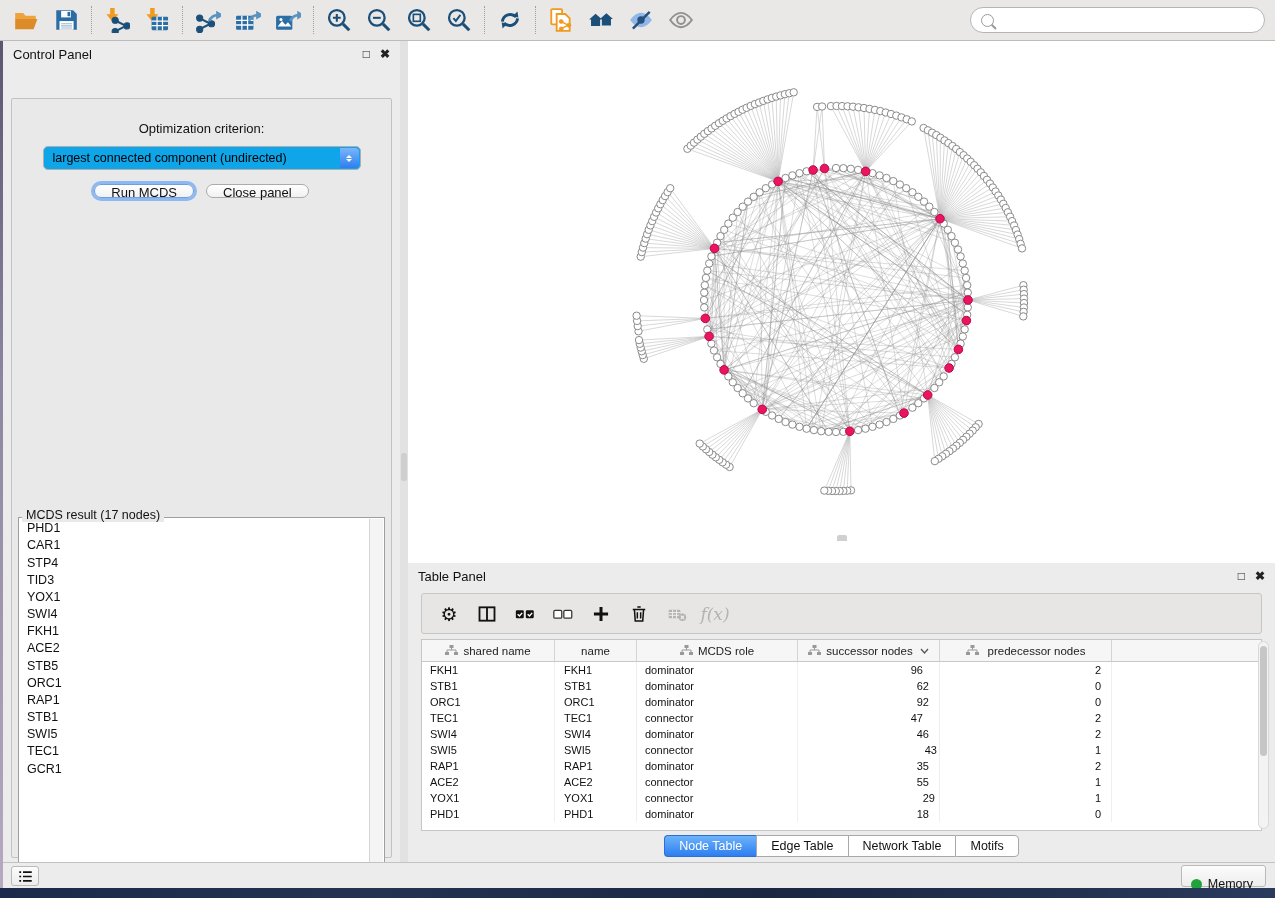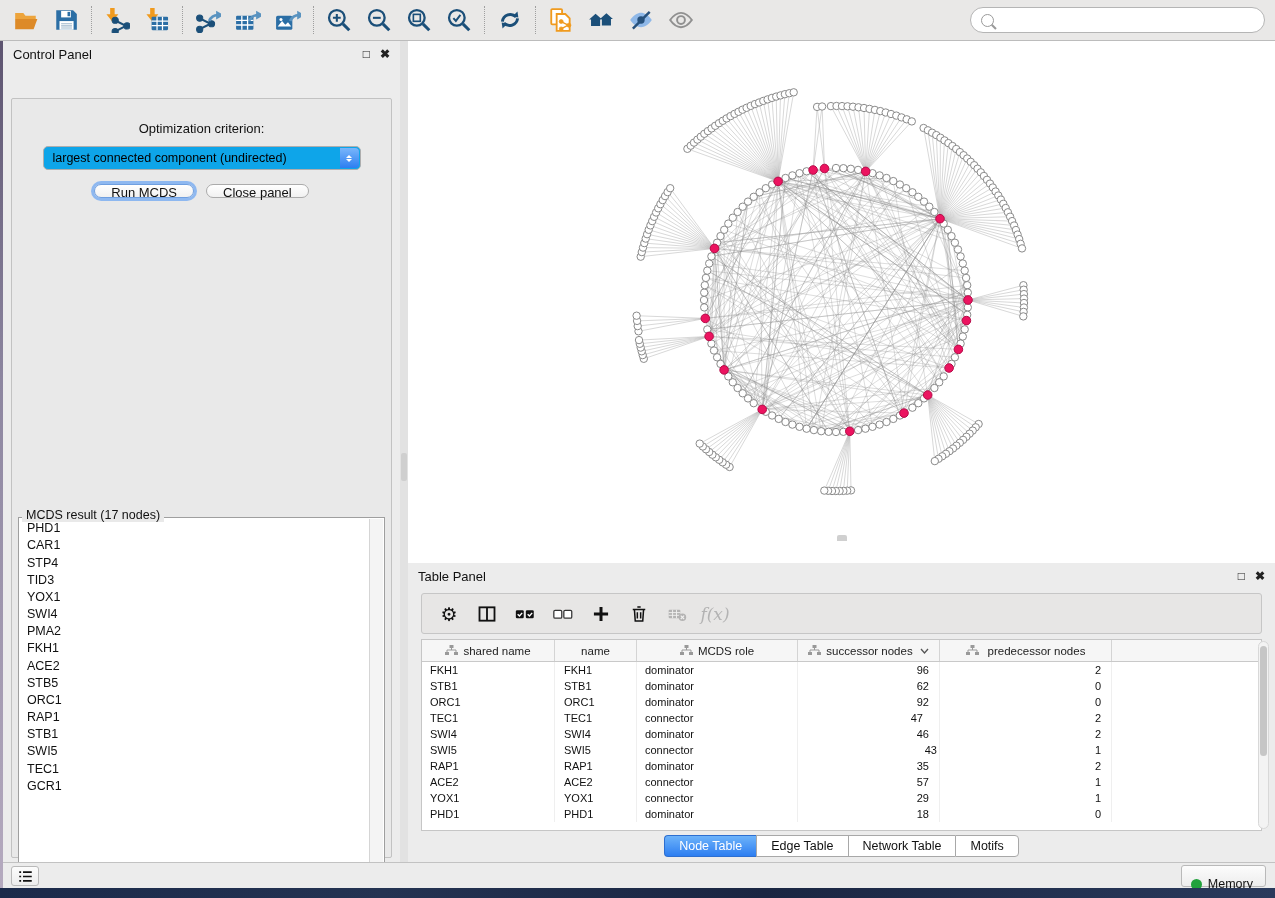--- a/index.html
+++ b/index.html
@@ -321,21 +321,20 @@
         <button class="push-btn">Close panel</button>
       </div>
       <div class="result-box">
         <div class="result-list" id="mcds-list">
             <div class="result-item">PHD1</div>
             <div class="result-item">CAR1</div>
             <div class="result-item">STP4</div>
             <div class="result-item">TID3</div>
             <div class="result-item">YOX1</div>
             <div class="result-item">SWI4</div>
-            <div class="result-item">PMA2</div>
             <div class="result-item">FKH1</div>
             <div class="result-item">ACE2</div>
             <div class="result-item">STB5</div>
             <div class="result-item">ORC1</div>
             <div class="result-item">RAP1</div>
             <div class="result-item">STB1</div>
             <div class="result-item">SWI5</div>
             <div class="result-item">TEC1</div>
             <div class="result-item">GCR1</div>
           </div>
@@ -1156,21 +1155,21 @@
             </svg>
             <span>predecessor nodes</span>
           </div>
           <div class="th" style="flex: 1 1 0%; border-right: none;"></div>
         </div>
       <div class="tbody" id="tbody">
           <div class="tr">
             <div class="td" style="width: 133px; padding-left: 8px;">FKH1</div>
             <div class="td" style="width: 82px; padding-left: 9px;">FKH1</div>
             <div class="td" style="width: 161px; padding-left: 8px;">dominator</div>
-            <div class="td num" style="width: 142px; padding-left: 8px; padding-right: 10px;">96</div>
+            <div class="td num" style="width: 142px; padding-left: 8px; padding-right: 16px;">96</div>
             <div class="td num" style="width: 172px; padding-left: 8px; padding-right: 10px;">2</div>
             <div class="td" style="flex: 1 1 0%; border-right: none;"></div>
           </div>
           <div class="tr">
             <div class="td" style="width: 133px; padding-left: 8px;">STB1</div>
             <div class="td" style="width: 82px; padding-left: 9px;">STB1</div>
             <div class="td" style="width: 161px; padding-left: 8px;">dominator</div>
             <div class="td num" style="width: 142px; padding-left: 8px; padding-right: 10px;">62</div>
             <div class="td num" style="width: 172px; padding-left: 8px; padding-right: 10px;">0</div>
             <div class="td" style="flex: 1 1 0%; border-right: none;"></div>
@@ -1212,29 +1211,29 @@
             <div class="td" style="width: 82px; padding-left: 9px;">RAP1</div>
             <div class="td" style="width: 161px; padding-left: 8px;">dominator</div>
             <div class="td num" style="width: 142px; padding-left: 8px; padding-right: 10px;">35</div>
             <div class="td num" style="width: 172px; padding-left: 8px; padding-right: 10px;">2</div>
             <div class="td" style="flex: 1 1 0%; border-right: none;"></div>
           </div>
           <div class="tr">
             <div class="td" style="width: 133px; padding-left: 8px;">ACE2</div>
             <div class="td" style="width: 82px; padding-left: 9px;">ACE2</div>
             <div class="td" style="width: 161px; padding-left: 8px;">connector</div>
-            <div class="td num" style="width: 142px; padding-left: 8px; padding-right: 10px;">57</div>
+            <div class="td num" style="width: 142px; padding-left: 8px; padding-right: 10px;">55</div>
             <div class="td num" style="width: 172px; padding-left: 8px; padding-right: 10px;">1</div>
             <div class="td" style="flex: 1 1 0%; border-right: none;"></div>
           </div>
           <div class="tr">
             <div class="td" style="width: 133px; padding-left: 8px;">YOX1</div>
             <div class="td" style="width: 82px; padding-left: 9px;">YOX1</div>
             <div class="td" style="width: 161px; padding-left: 8px;">connector</div>
-            <div class="td num" style="width: 142px; padding-left: 8px; padding-right: 10px;">29</div>
+            <div class="td num" style="width: 142px; padding-left: 8px; padding-right: 4px;">29</div>
             <div class="td num" style="width: 172px; padding-left: 8px; padding-right: 10px;">1</div>
             <div class="td" style="flex: 1 1 0%; border-right: none;"></div>
           </div>
           <div class="tr">
             <div class="td" style="width: 133px; padding-left: 8px;">PHD1</div>
             <div class="td" style="width: 82px; padding-left: 9px;">PHD1</div>
             <div class="td" style="width: 161px; padding-left: 8px;">dominator</div>
             <div class="td num" style="width: 142px; padding-left: 8px; padding-right: 10px;">18</div>
             <div class="td num" style="width: 172px; padding-left: 8px; padding-right: 10px;">0</div>
             <div class="td" style="flex: 1 1 0%; border-right: none;"></div>

